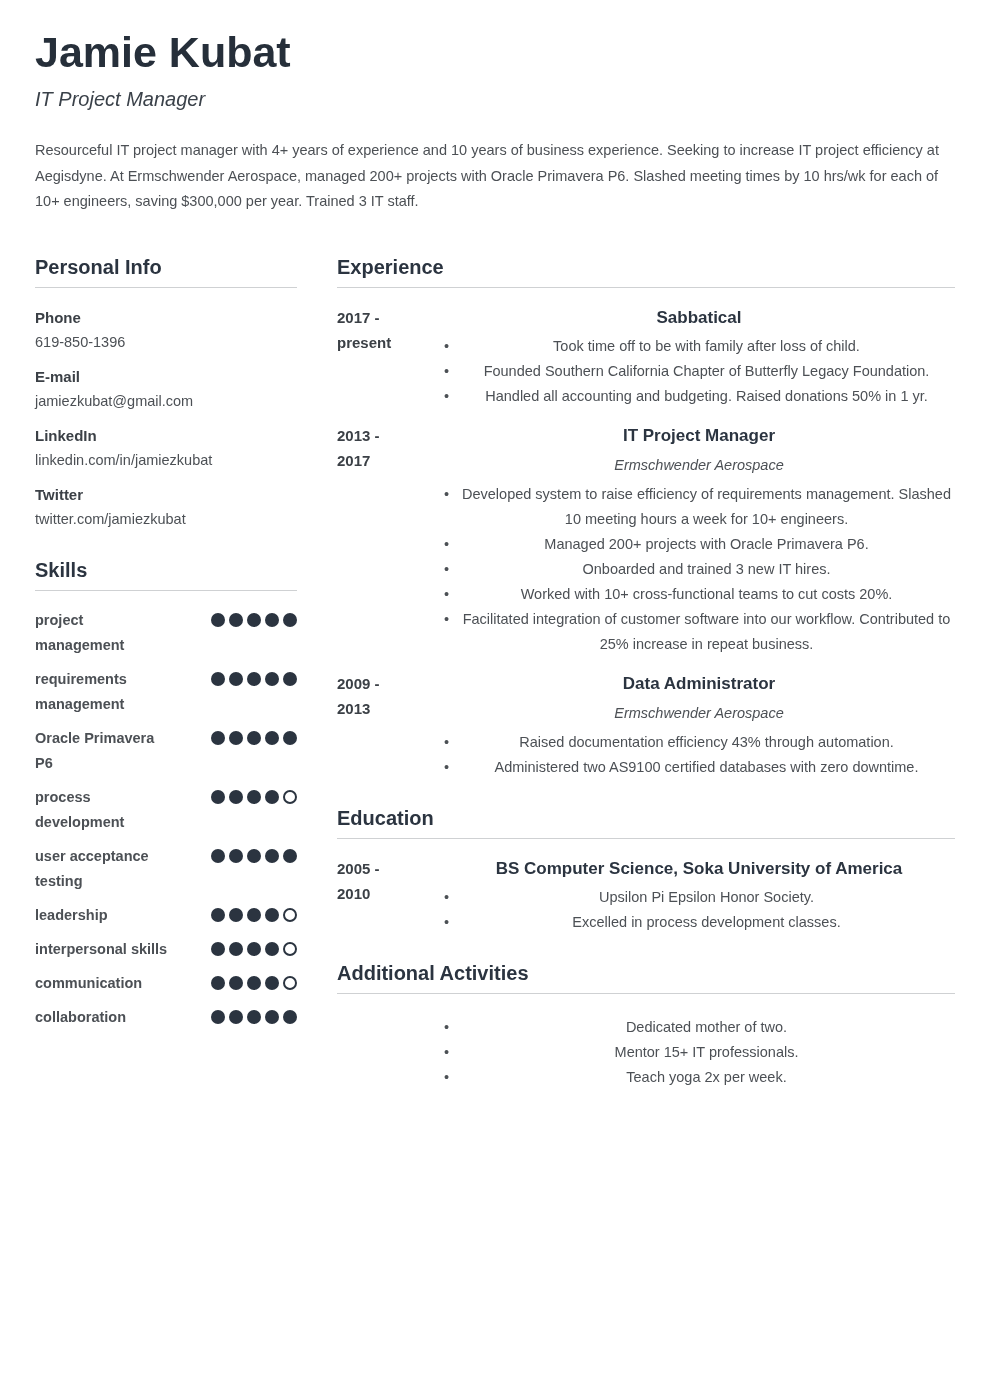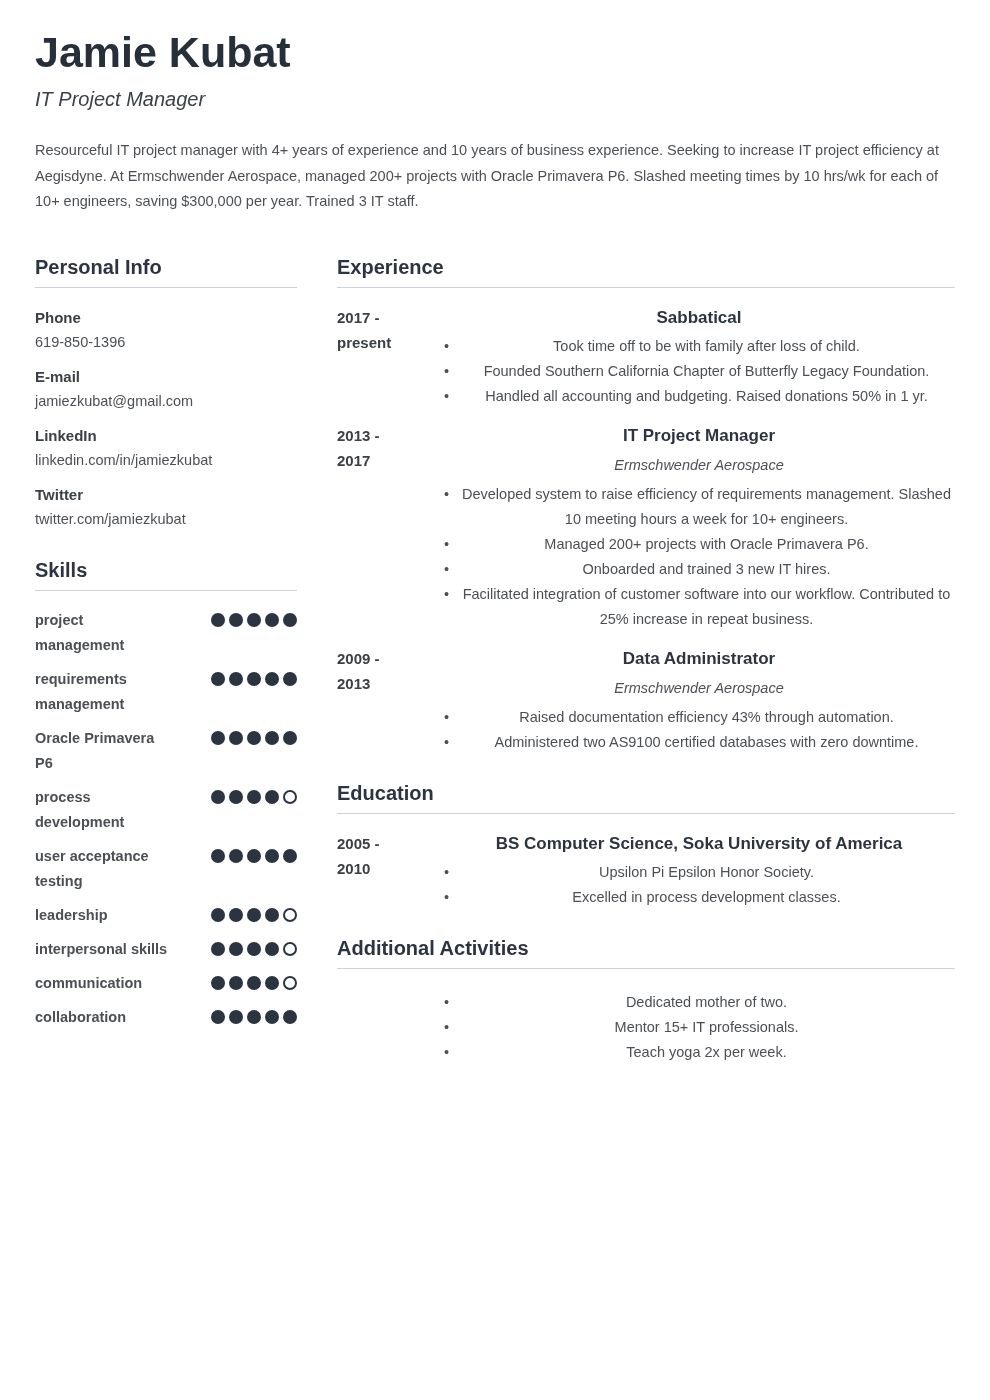--- a/index.html
+++ b/index.html
@@ -232,20 +232,21 @@
               <div>2013 -</div>
               <div>2017</div>
             </div>
             <div class="content-col">
               <div class="role">IT Project Manager</div>
               <div class="company">Ermschwender Aerospace</div>
               <ul class="bullets">
                 <li>Developed system to raise efficiency of requirements management. Slashed 10 meeting hours a week for 10+ engineers.</li>
                 <li>Managed 200+ projects with Oracle Primavera P6.</li>
                 <li>Onboarded and trained 3 new IT hires.</li>
+                <li>Worked with 10+ cross-functional teams to cut costs 20%.</li>
                 <li>Facilitated integration of customer software into our workflow. Contributed to 25% increase in repeat business.</li>
               </ul>
             </div>
           </div>
 
           <div class="entry">
             <div class="date-col">
               <div>2009 -</div>
               <div>2013</div>
             </div>

